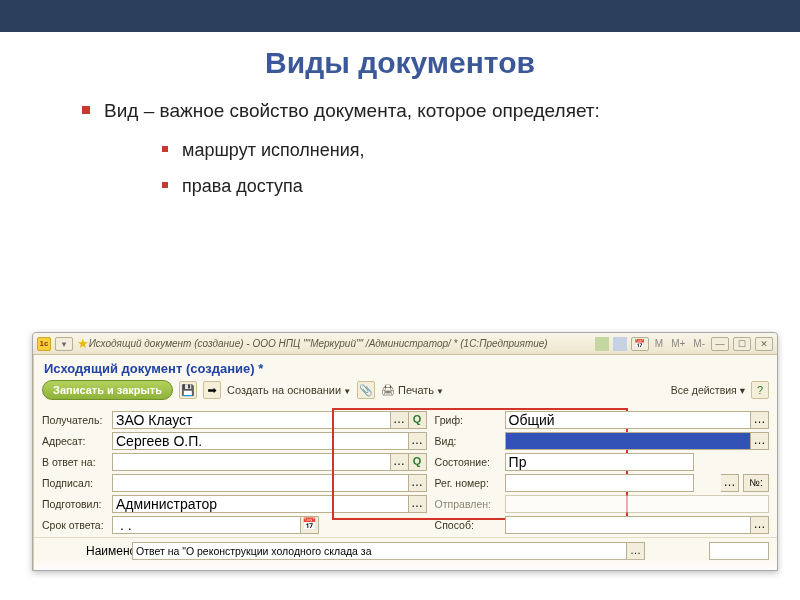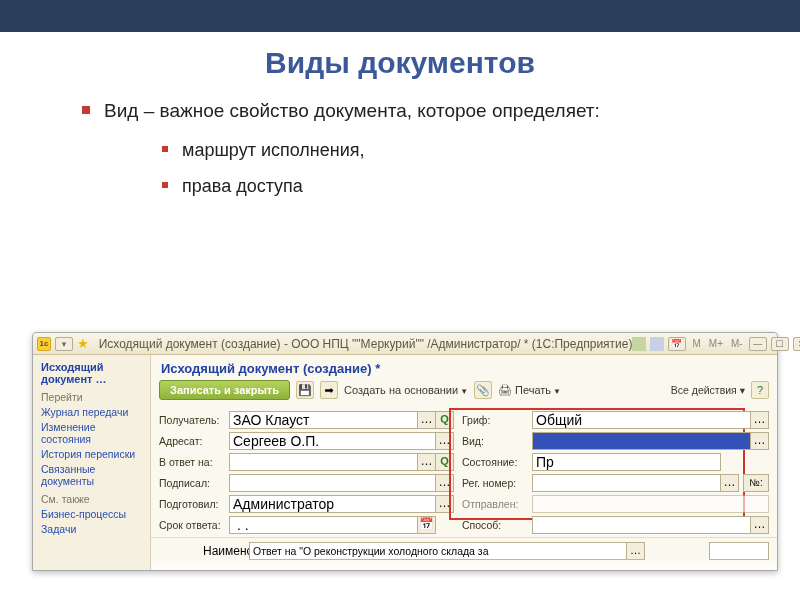--- a/index.html
+++ b/index.html
@@ -11,37 +11,37 @@
   .bullets > li::before { content: ""; position: absolute; left: 0; top: 8px; width: 8px; height: 8px; background: #c43a2e; }
   .sub-bullets { margin-left: 58px; margin-top: 14px; font-size: 18px; }
   .sub-bullets > li { list-style: none; position: relative; padding-left: 20px; margin-bottom: 12px; }
   .sub-bullets > li::before { content: ""; position: absolute; left: 0; top: 8px; width: 6px; height: 6px; background: #c43a2e; }
 
   .app-window { position: absolute; left: 32px; top: 332px; width: 746px; border: 1px solid #a9a9a9; border-radius: 4px 4px 0 0; box-shadow: 0 2px 6px rgba(0,0,0,.25); background: #f5f0e0; font-family: Arial, sans-serif; font-size: 11px; }
   .titlebar { height: 22px; background: linear-gradient(#f9f5e8,#ede5cd); border-bottom: 1px solid #cdbf97; display: flex; align-items: center; padding: 0 4px; border-radius: 4px 4px 0 0; }
   .titlebar .tb-left { display: flex; align-items: center; gap: 4px; }
   .ico-1c { width: 14px; height: 14px; background: #f8cf3b; border-radius: 2px; border: 1px solid #d2a71e; font-size:8px; line-height:12px; text-align:center; color:#8a3a0d; font-weight:bold; }
   .ico-star { color: #e6b800; font-size: 13px; }
-  .titlebar .tb-title { margin-left: 10px; color: #5b5945; font-size: 12px; white-space: nowrap; }
+  .titlebar .tb-title { color: #5b5945; font-size: 10px; white-space: nowrap; font-style: italic; }
   .titlebar .tb-right { margin-left: auto; display: flex; gap: 4px; align-items: center; }
   .tb-btn { width: 18px; height: 14px; border: 1px solid #b5ae96; background: #f3eedb; border-radius: 2px; text-align: center; line-height: 12px; font-size: 9px; color: #6b6b6b; cursor: pointer; }
   .tb-sq { width:14px; height:14px; display:inline-block; }
   .tb-sq.a{background:#c6d6a3;} .tb-sq.b{background:#c7d1e4;}
   .M { font-size:10px; color:#888; padding:0 2px; }
 
   .app-body { display: flex; }
   .nav { width: 138px; padding: 6px 8px; }
   .nav-title { color: #2143a6; font-weight: bold; font-size: 11px; margin-bottom: 6px; }
   .nav a { display: block; color: #2a4db0; font-size: 10.5px; margin: 3px 0; cursor: pointer; text-decoration: none; }
   .nav .sep { color: #7b7560; font-size: 10.5px; margin-top: 6px; }
 
   .main { flex: 1; background: #fbf8ef; border-left: 1px solid #d9d0b3; padding: 0 0 6px; position: relative; }
   .main-header { color: #2043a4; font-weight: bold; font-size: 13px; padding: 6px 10px 4px; }
   .toolbar { display:flex; align-items:center; gap:6px; padding: 0 8px 6px; }
-  .btn-primary { background: linear-gradient(#b4d25b,#8eb23b); border:1px solid #6f9129; color:#fff; font-weight:bold; font-size:11px; padding:3px 10px; border-radius:3px; cursor:pointer; }
+  .btn-primary { background: linear-gradient(#b4d25b,#8eb23b); border:1px solid #6f9129; color:#fff; font-weight:bold; font-size:11px; padding:3px 10px; border-radius:10px; cursor:pointer; }
   .tb-ico { width:18px; height:18px; border:1px solid #cdbf94; background:#f5efda; border-radius:2px; text-align:center; line-height:16px; cursor:pointer; font-size:11px; }
   .link-sub { color:#3f3a28; font-size:11px; cursor:pointer; }
   .dd { font-size:8px; margin-left:2px; }
   .link-print::before { content:"🖨"; font-size:11px; margin-right:3px; }
   .sp { flex:1; }
   .all-actions { color:#3f3a28; font-size:10.5px; cursor:pointer; }
 
   .form-cols { display:flex; padding: 2px 8px 0; gap:8px; }
   .col-l { flex:1.15; }
   .col-r { flex:1; position:relative; }
@@ -91,31 +91,20 @@
       <span class="M">M</span>
       <span class="M">M+</span>
       <span class="M">M-</span>
       <span class="tb-btn">—</span>
       <span class="tb-btn">☐</span>
       <span class="tb-btn">✕</span>
     </div>
   </div>
 
   <div class="app-body">
-    <div class="nav">
-      <div class="nav-title">Исходящий документ …</div>
-      <div class="sep">Перейти</div>
-      <a>Журнал передачи</a>
-      <a>Изменение состояния</a>
-      <a>История переписки</a>
-      <a>Связанные документы</a>
-      <div class="sep">См. также</div>
-      <a>Бизнес-процессы</a>
-      <a>Задачи</a>
-    </div>
 
     <div class="main">
       <div class="main-header">Исходящий документ (создание) *</div>
       <div class="toolbar">
         <button class="btn-primary">Записать и закрыть</button>
         <span class="tb-ico">💾</span>
         <span class="tb-ico">➡</span>
         <span class="link-sub"><span>Создать на основании</span><span class="dd">▼</span></span>
         <span class="tb-ico">📎</span>
         <span class="link-sub link-print"><span>Печать</span><span class="dd">▼</span></span>

